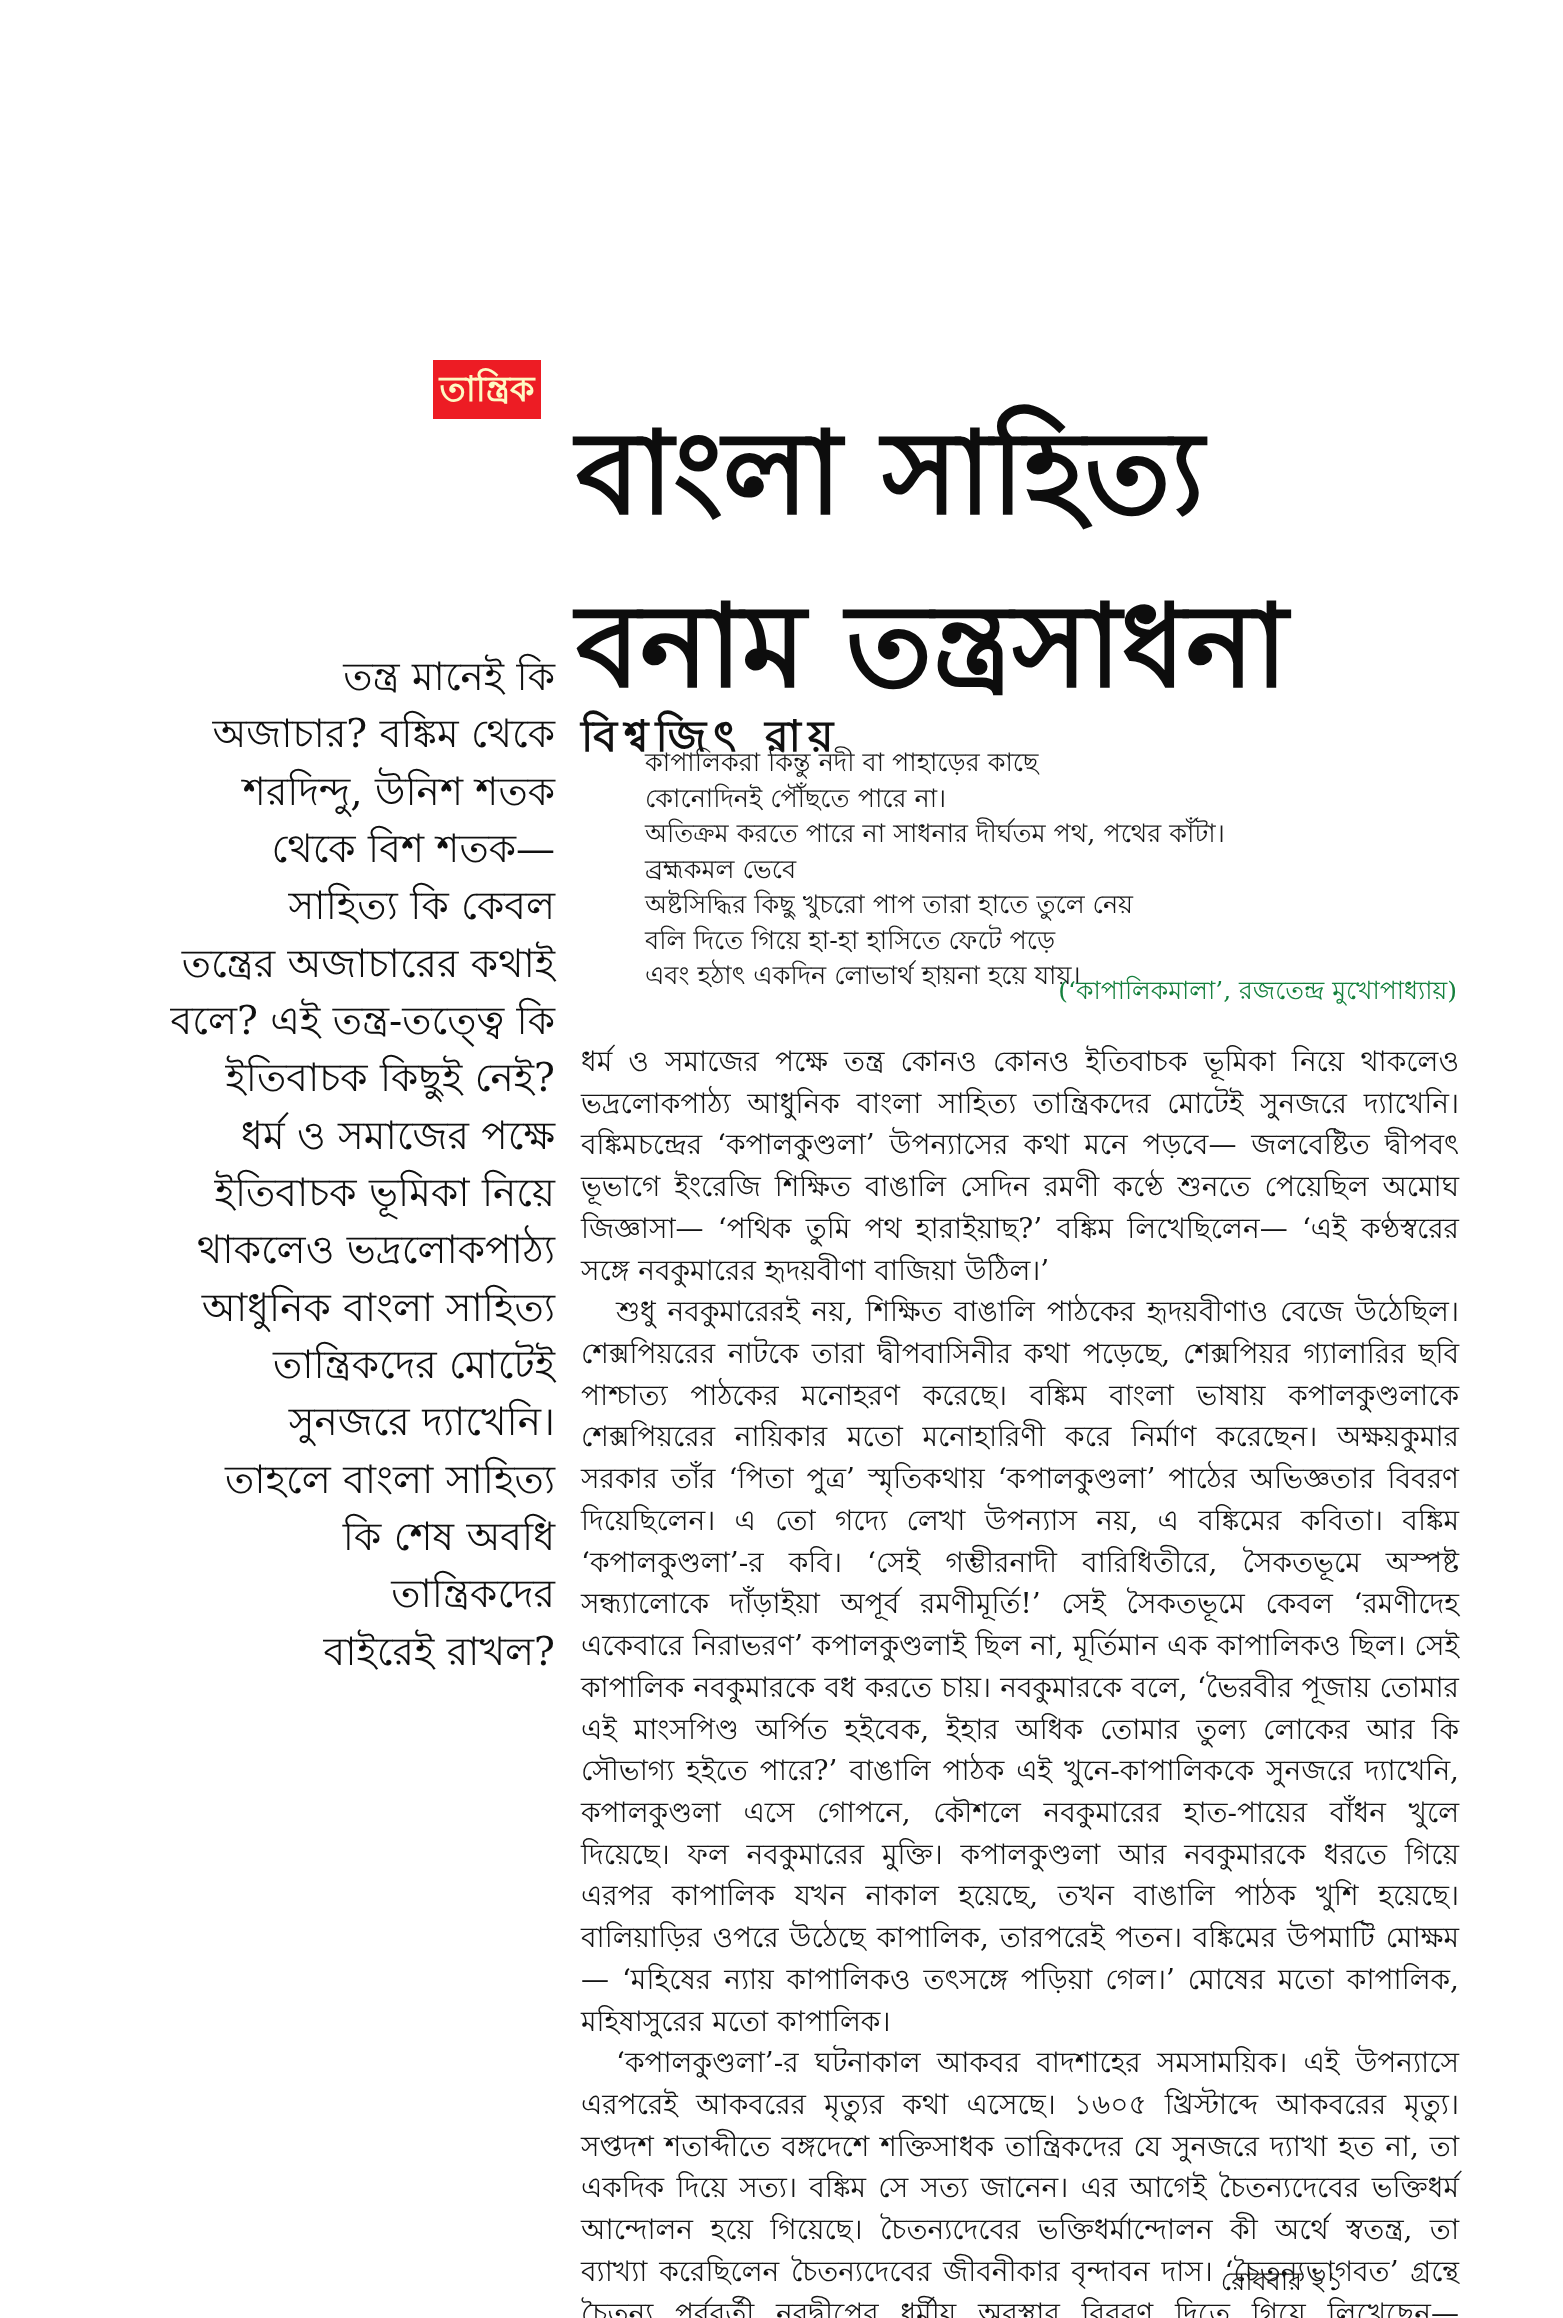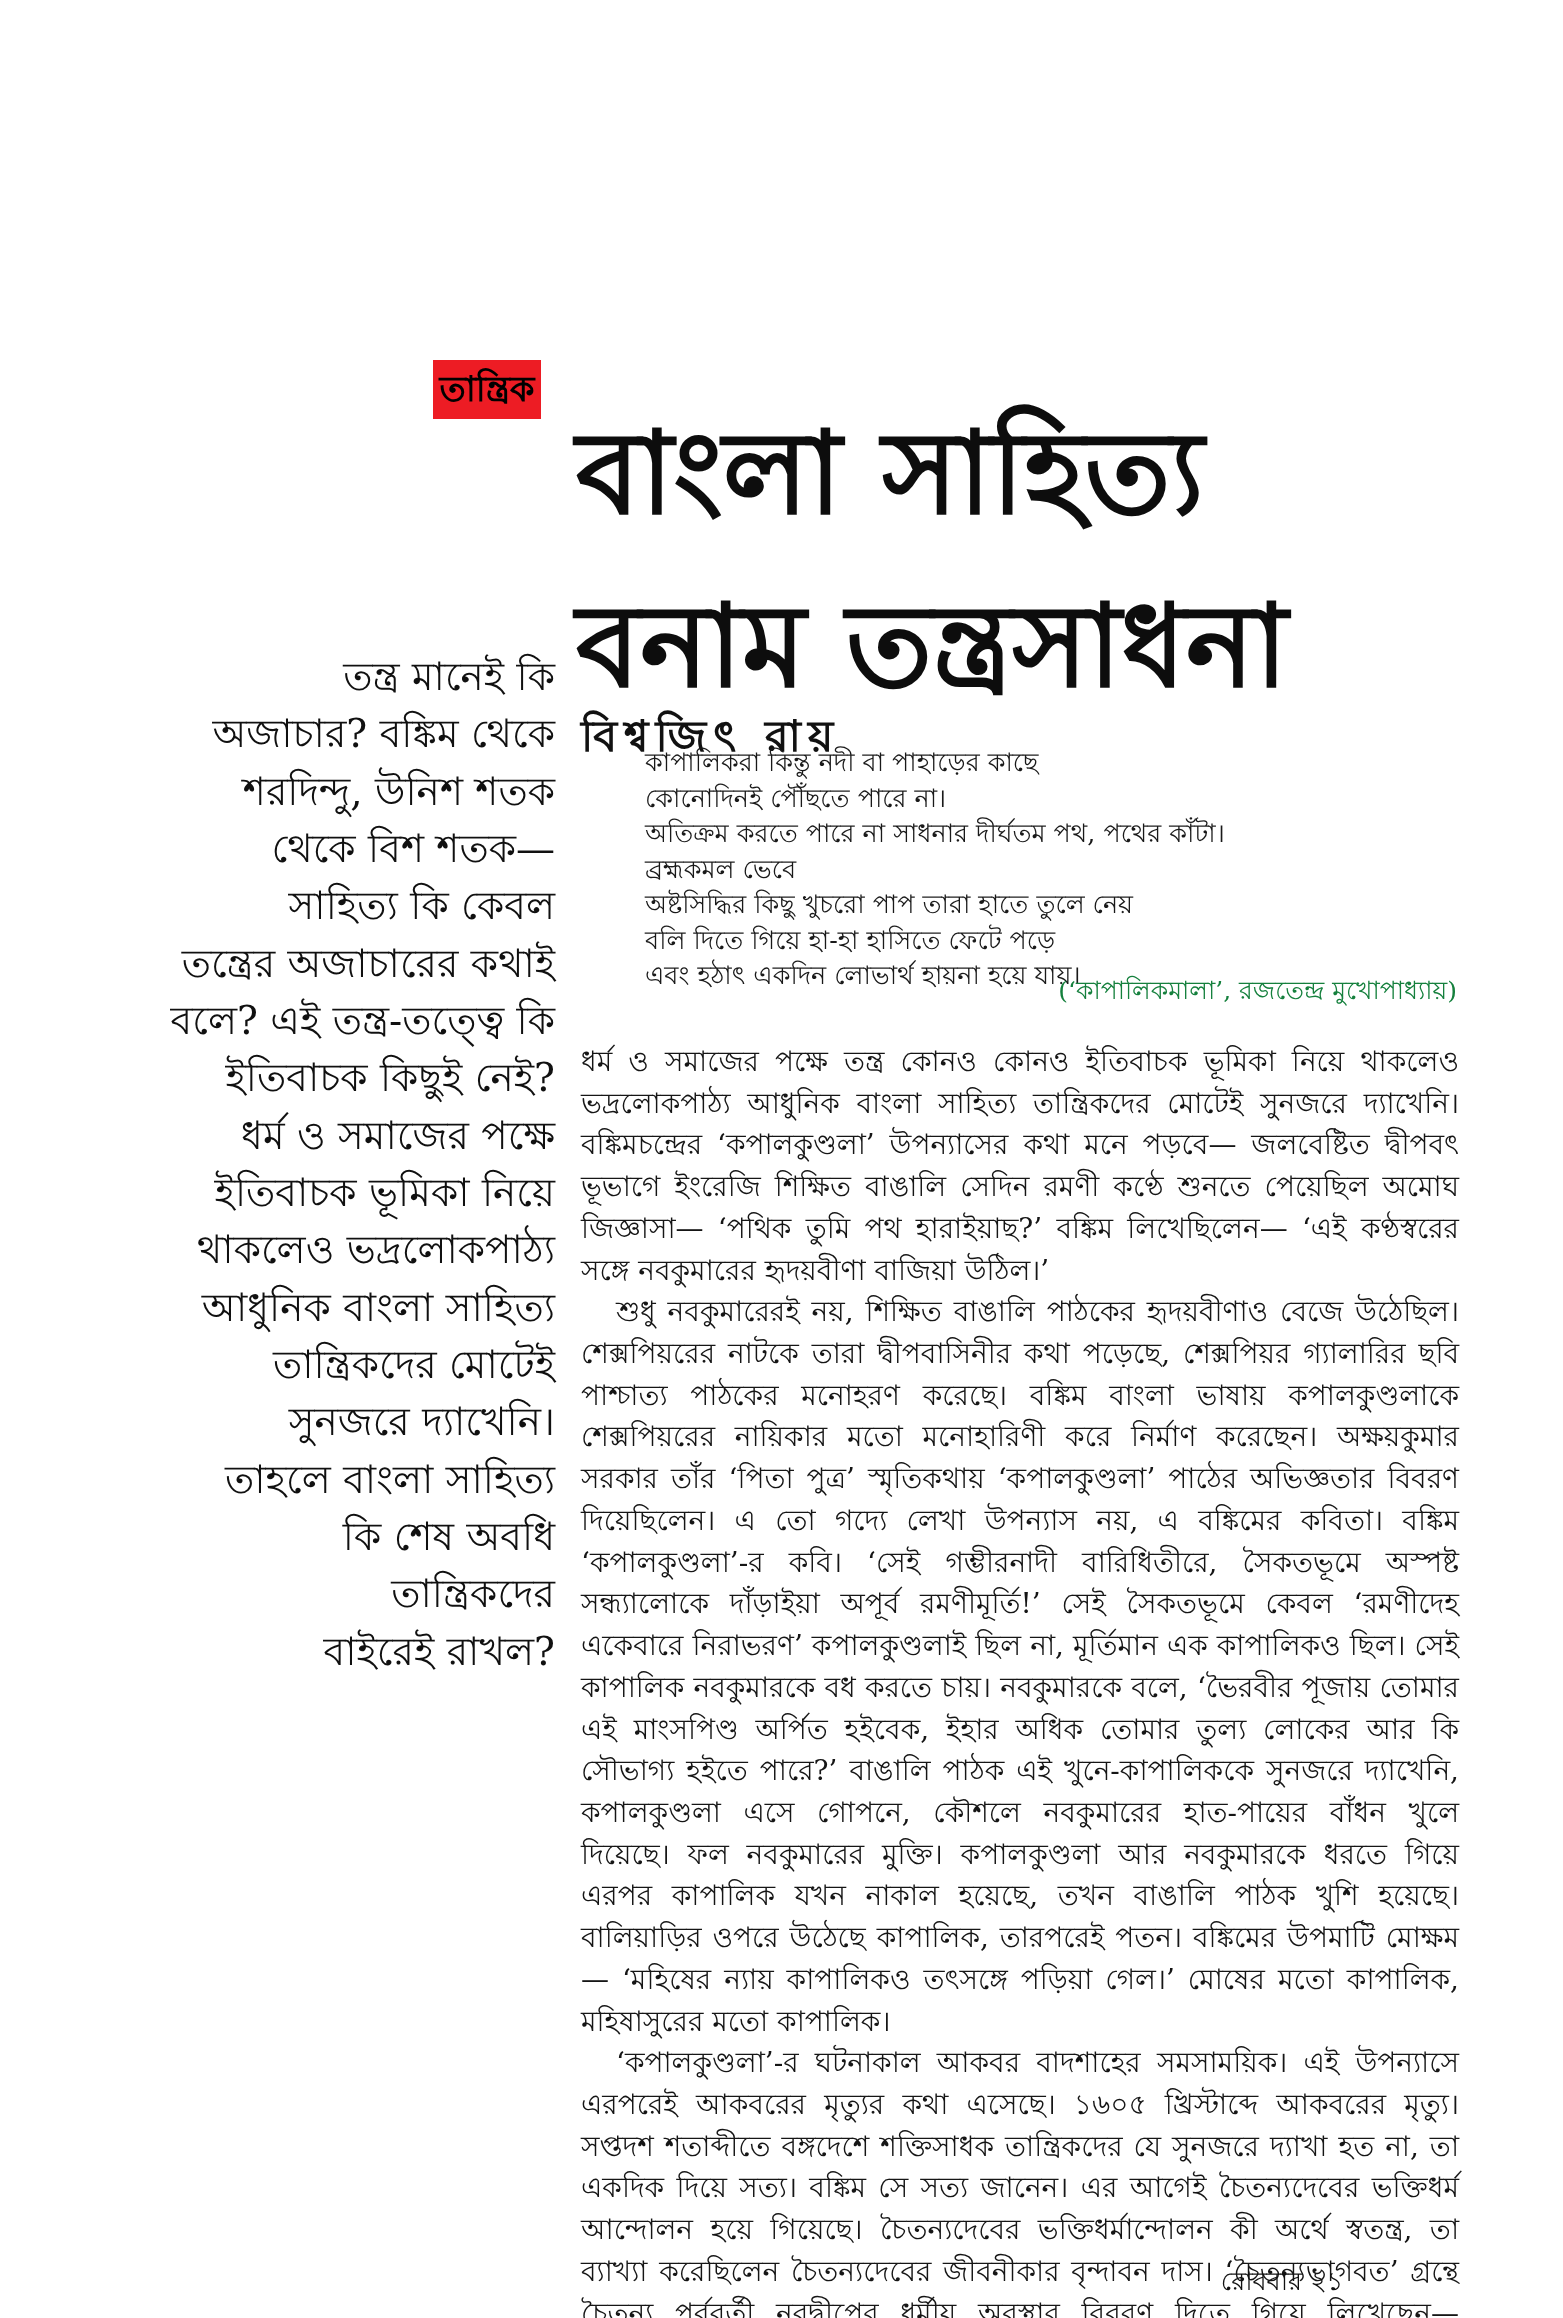--- a/index.html
+++ b/index.html
@@ -125,21 +125,21 @@
     font-size: 25.4px;
     color: #111111;
   }
 </style>
 </head>
 <body>
 
 <div class="page">
 
   <div class="kicker" style="background: rgb(237, 28, 36);">
-    <span class="kicker-label" style="color: #000000; text-align: right;">তান্ত্রিক</span>
+    <span class="kicker-label" style="color: #fef9c3; text-align: right;">তান্ত্রিক</span>
   </div>
 
   <h1 class="headline">
       <div>বাংলা সাহিত্য</div>
       <div>বনাম তন্ত্রসাধনা</div>
     </h1>
 
   <div class="byline">বিশ্বজিৎ রায়</div>
 
   <div class="poem">

